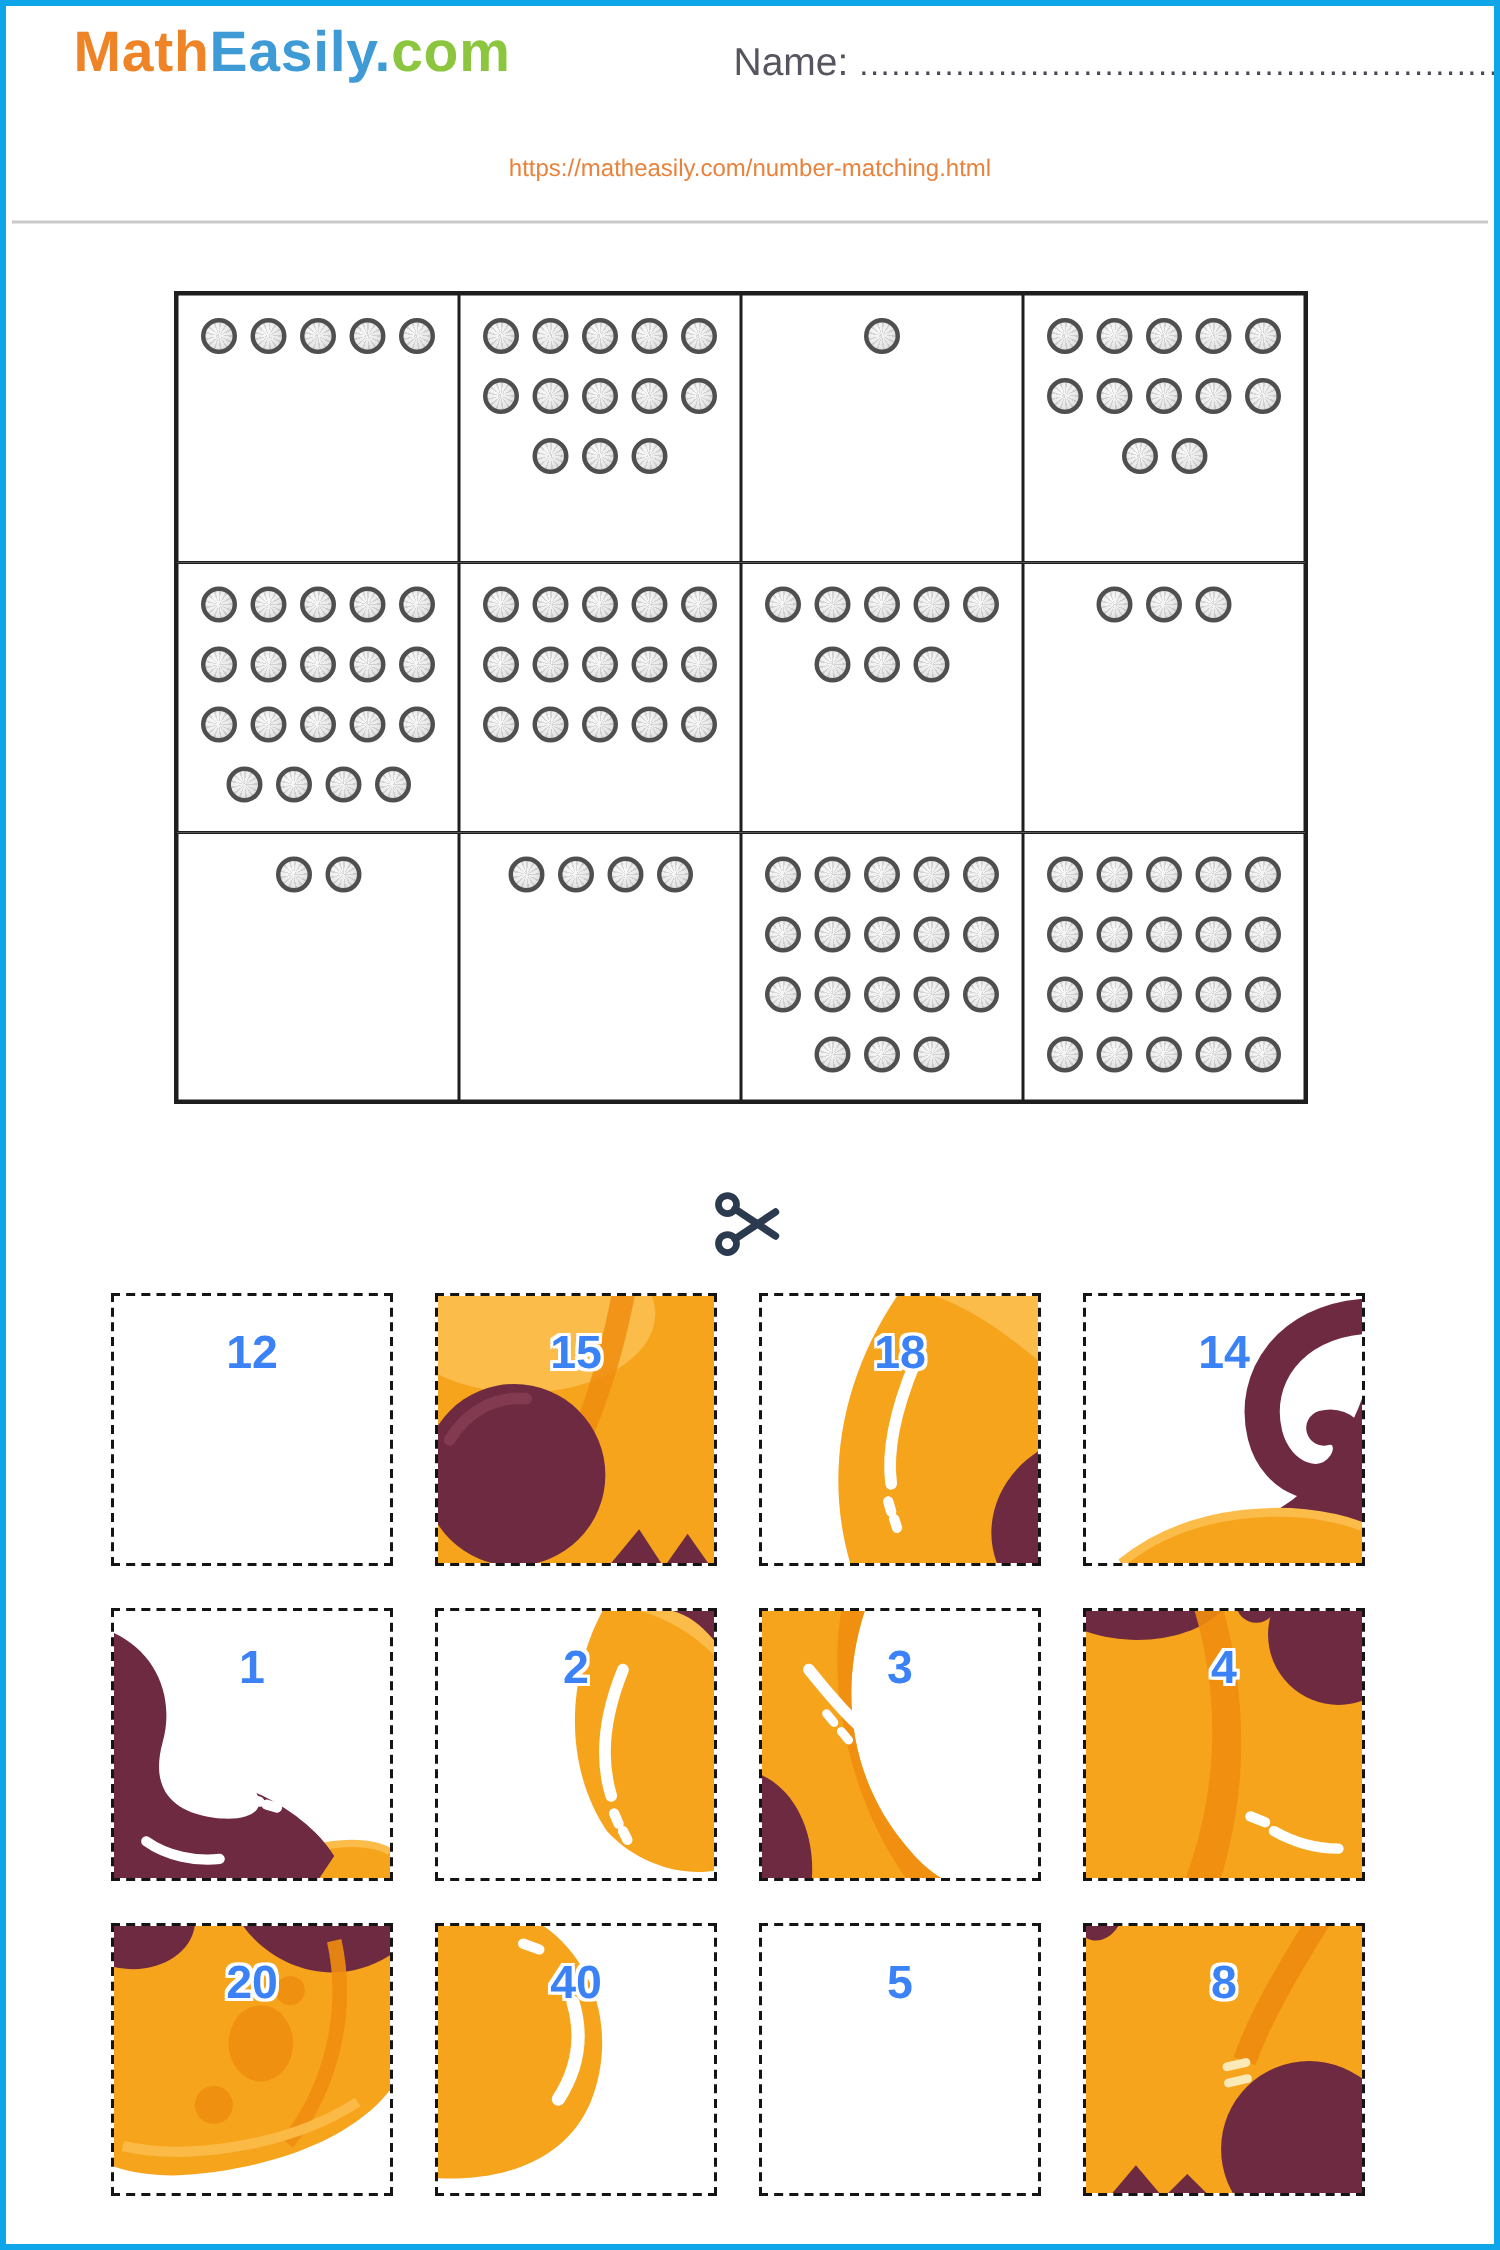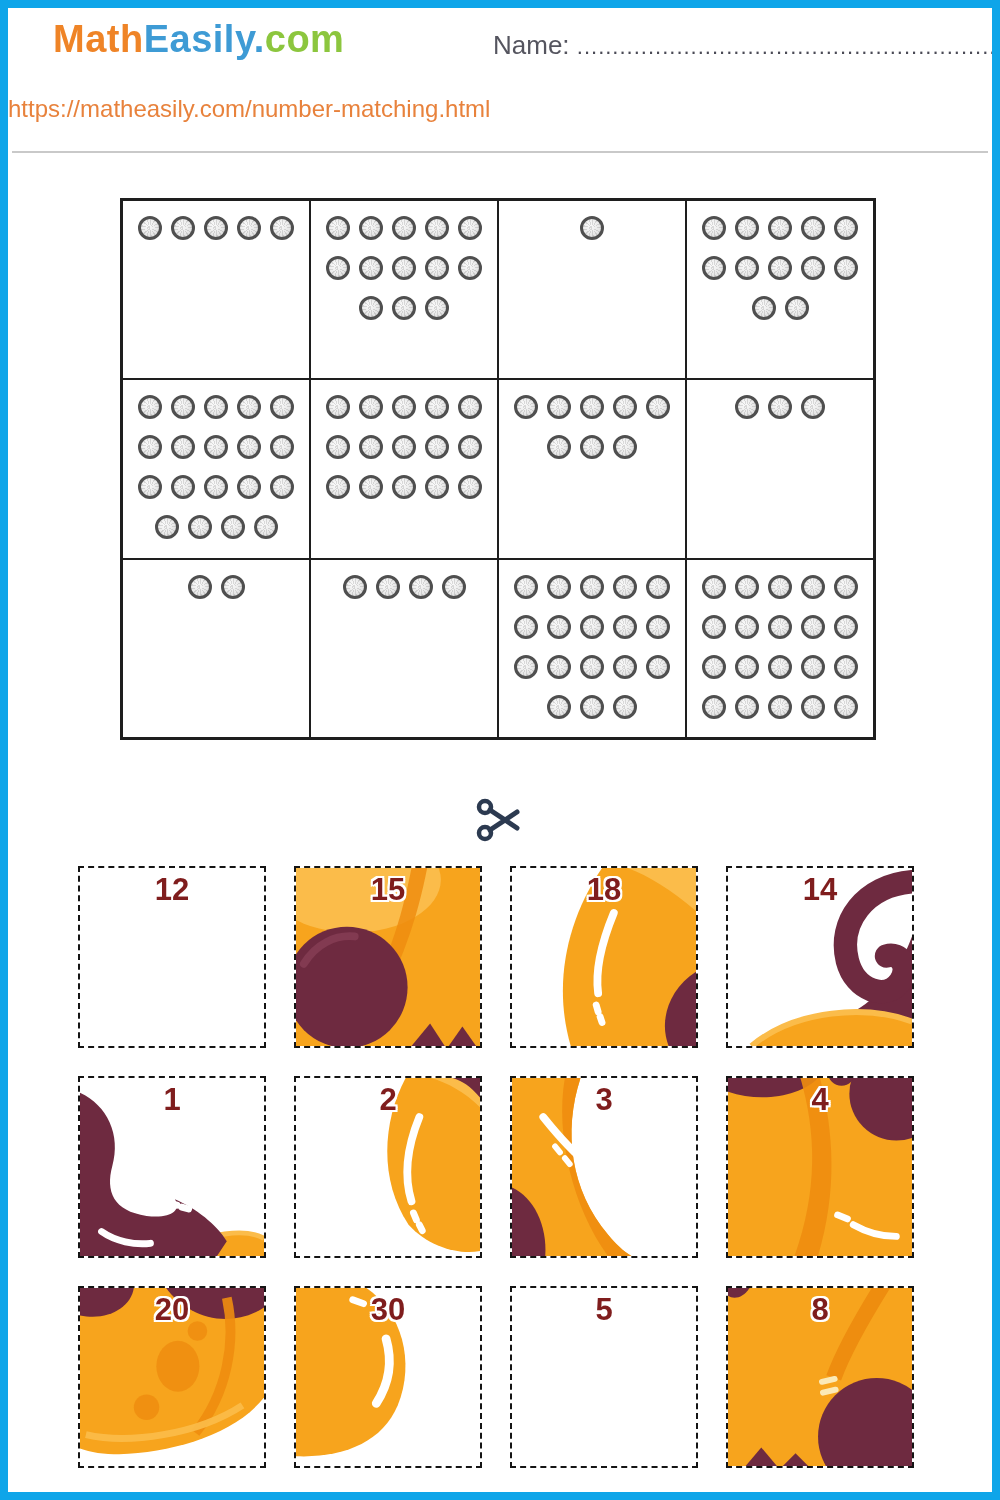--- a/index.html
+++ b/index.html
@@ -1,27 +1,27 @@
 <!DOCTYPE html>
 <html><head>
 <meta charset="utf-8">
 <style>
   html,body{margin:0;padding:0;background:#fff;font-family:"Liberation Sans",sans-serif;}
   .page{
     position:relative;width:1000px;height:1500px;box-sizing:border-box;
-    border:8px solid #0ea5e9;background:#fff;overflow:hidden;padding-left:28px;
+    border:4px solid #0ea5e9;background:#fff;overflow:hidden;padding-left:28px;
   }
   
   .logo{position:absolute;left:45px;top:10px;font-size:38px;font-weight:700;letter-spacing:.5px;cursor:pointer;}
   .logo .lg-math{color:#EF8427;}
   .logo .lg-easily{color:#3E9BD5;}
   .logo .lg-com{color:#8CC63E;}
   .name-row{position:absolute;left:485px;top:22px;font-size:26px;color:#55555f;white-space:nowrap;}
   .name-fill{letter-spacing:1px;color:#4a4a55;font-size:22px;}
-  .url{position:absolute;left:0;top:87px;width:100%;font-size:24px;color:#E8823C;cursor:pointer;}
+  .url{position:absolute;left:0;top:100px;width:100%;text-align:center;font-size:16px;color:#E8823C;cursor:pointer;}
   .sep{position:absolute;left:4px;right:4px;top:143px;border:0;border-top:2px solid #C9C9C9;margin:0;}
 
   
   .board{
     position:absolute;left:112px;top:190px;width:756px;height:542px;box-sizing:border-box;
     display:grid;grid-template-columns:repeat(4,1fr);grid-template-rows:repeat(3,1fr);
     border:2px solid #1e1e1e;background:#fff;
   }
   .dot-cell{
     box-sizing:border-box;border:1.5px solid #1e1e1e;
@@ -42,22 +42,22 @@
   
   .cards{
     position:absolute;left:70px;top:858px;
     display:grid;grid-template-columns:repeat(4,188px);grid-auto-rows:182px;gap:28px;
   }
   .card{
     position:relative;box-sizing:border-box;border:2px dashed #141414;background:#fff;overflow:hidden;cursor:pointer;
   }
   .card svg{position:absolute;left:0;top:0;width:100%;height:100%;display:block;}
   .card .num{
-    position:absolute;left:0;top:4px;width:100%;text-align:center;z-index:2;
-    font-size:31px;font-weight:700;color:#7f1d1d;
+    position:absolute;left:0;top:20px;width:100%;text-align:center;z-index:2;
+    font-size:31px;font-weight:700;color:#3b82f6;
     text-shadow:-2px -2px 0 #fff,2px -2px 0 #fff,-2px 2px 0 #fff,2px 2px 0 #fff,0 -2px 0 #fff,0 2px 0 #fff,-2px 0 0 #fff,2px 0 0 #fff;
   }
 </style>
 </head>
 <body>
 
 <div class="page">
 
   <div class="logo">
     <span class="lg-math">Math</span><span class="lg-easily">Easily.</span><span class="lg-com">com</span>
@@ -372,21 +372,21 @@
           <path d="M6,150 C50,160 120,150 166,120" stroke="#FBBC4A" stroke-width="7" fill="none" opacity="0.9"></path>
         </svg>
         <span class="num">20</span>
       </div>
       <div class="card">
         <svg viewBox="0 0 188 182" preserveAspectRatio="none">
           <path d="M0,0 L72,0 C108,25 122,75 104,120 C88,158 48,174 0,172 Z" fill="#F7A41D"></path>
           <path d="M92,52 C99,76 95,98 82,118" stroke="#fff" stroke-width="9" fill="none" stroke-linecap="round"></path>
           <path d="M58,12 l11,4" stroke="#fff" stroke-width="7" stroke-linecap="round"></path>
         </svg>
-        <span class="num">30</span>
+        <span class="num">40</span>
       </div>
       <div class="card">
         <span class="num">5</span>
       </div>
       <div class="card">
         <svg viewBox="0 0 188 182" preserveAspectRatio="none">
           <rect width="188" height="182" fill="#F7A41D"></rect>
           <path d="M160,-6 C135,34 118,64 108,92" stroke="#EE8D0F" stroke-width="16" fill="none"></path>
           <circle cx="152" cy="152" r="60" fill="#6E2A40"></circle>
           <path d="M0,0 L22,0 C16,10 6,12 0,8 Z" fill="#6E2A40"></path>

